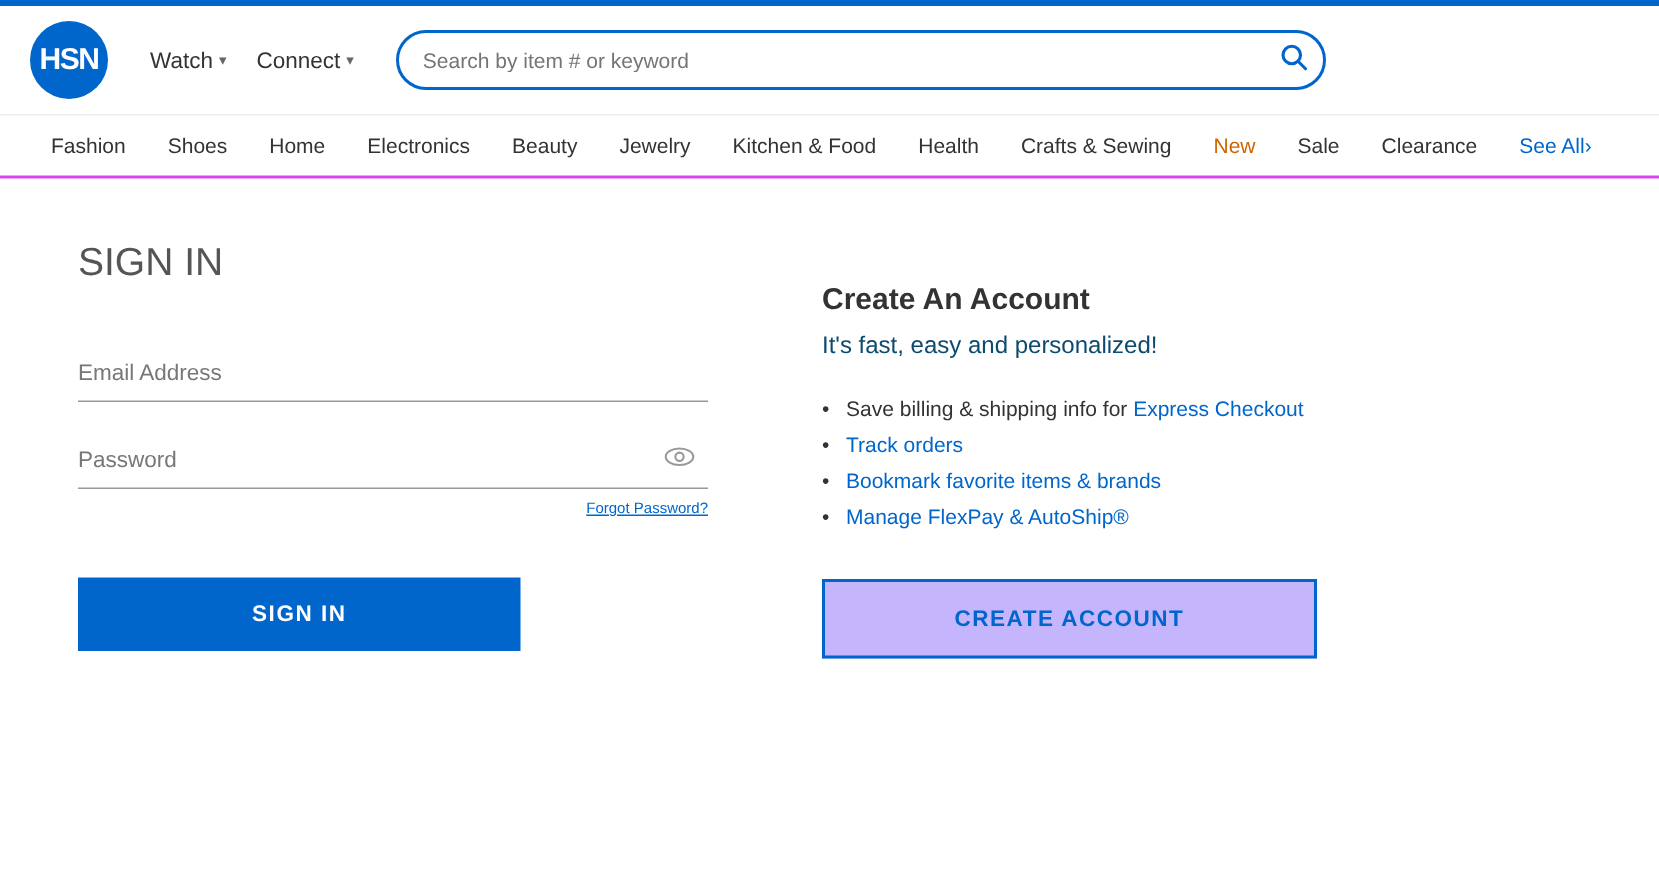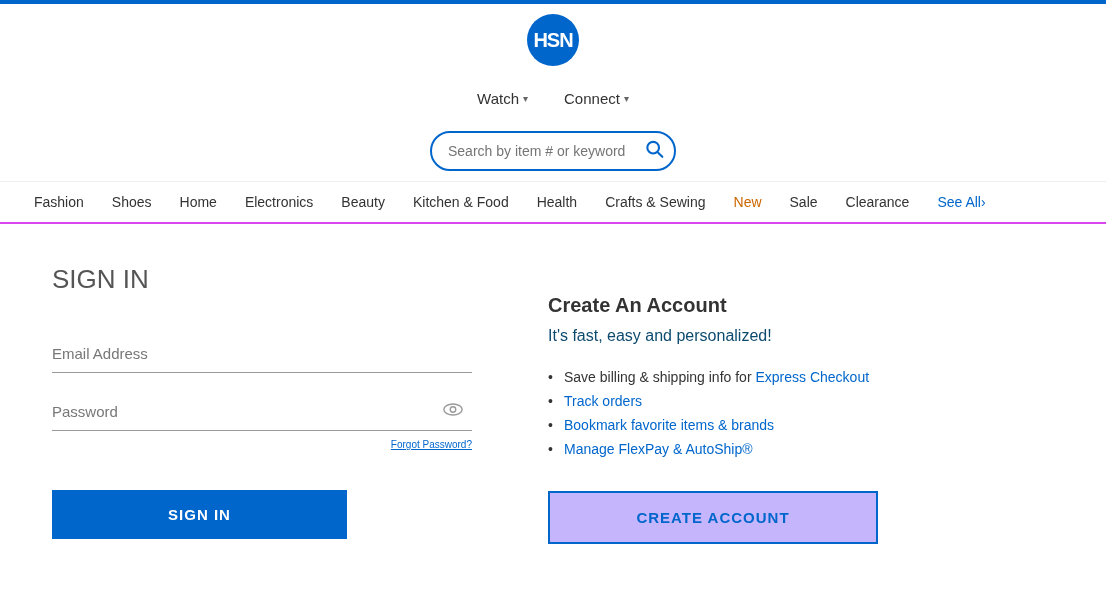--- a/index.html
+++ b/index.html
@@ -12,42 +12,41 @@
       width: 100%;
     }
 
     
     .header {
       display: flex;
       align-items: center;
       padding: 10px 20px;
       gap: 20px;
       border-bottom: 1px solid #eee;
-      flex-direction: column;
     }
 
     .logo {
       background: #0066cc;
       color: white;
       font-weight: bold;
       font-size: 20px;
       border-radius: 50%;
       width: 52px;
       height: 52px;
       display: flex;
       align-items: center;
       justify-content: center;
       flex-shrink: 0;
       letter-spacing: -1px;
     }
 
     .header-nav {
       display: flex;
       align-items: center;
-      gap: 20px;
+      gap: 4px;
     }
 
     .header-nav-item {
       display: flex;
       align-items: center;
       gap: 4px;
       cursor: pointer;
       font-size: 15px;
       color: #333;
       padding: 4px 8px;
@@ -267,20 +266,21 @@
     </button>
   </div>
 </div>
 
 <nav class="nav-bar">
   <a class="nav-item">Fashion</a>
   <a class="nav-item">Shoes</a>
   <a class="nav-item">Home</a>
   <a class="nav-item">Electronics</a>
   <a class="nav-item">Beauty</a>
+  <a class="nav-item">Jewelry</a>
   <a class="nav-item">Kitchen &amp; Food</a>
   <a class="nav-item">Health</a>
   <a class="nav-item">Crafts &amp; Sewing</a>
   <a class="nav-item new-item">New</a>
   <a class="nav-item">Sale</a>
   <a class="nav-item">Clearance</a>
   <a class="nav-item see-all">See All›</a>
 </nav>
 
 <div class="main-content">

